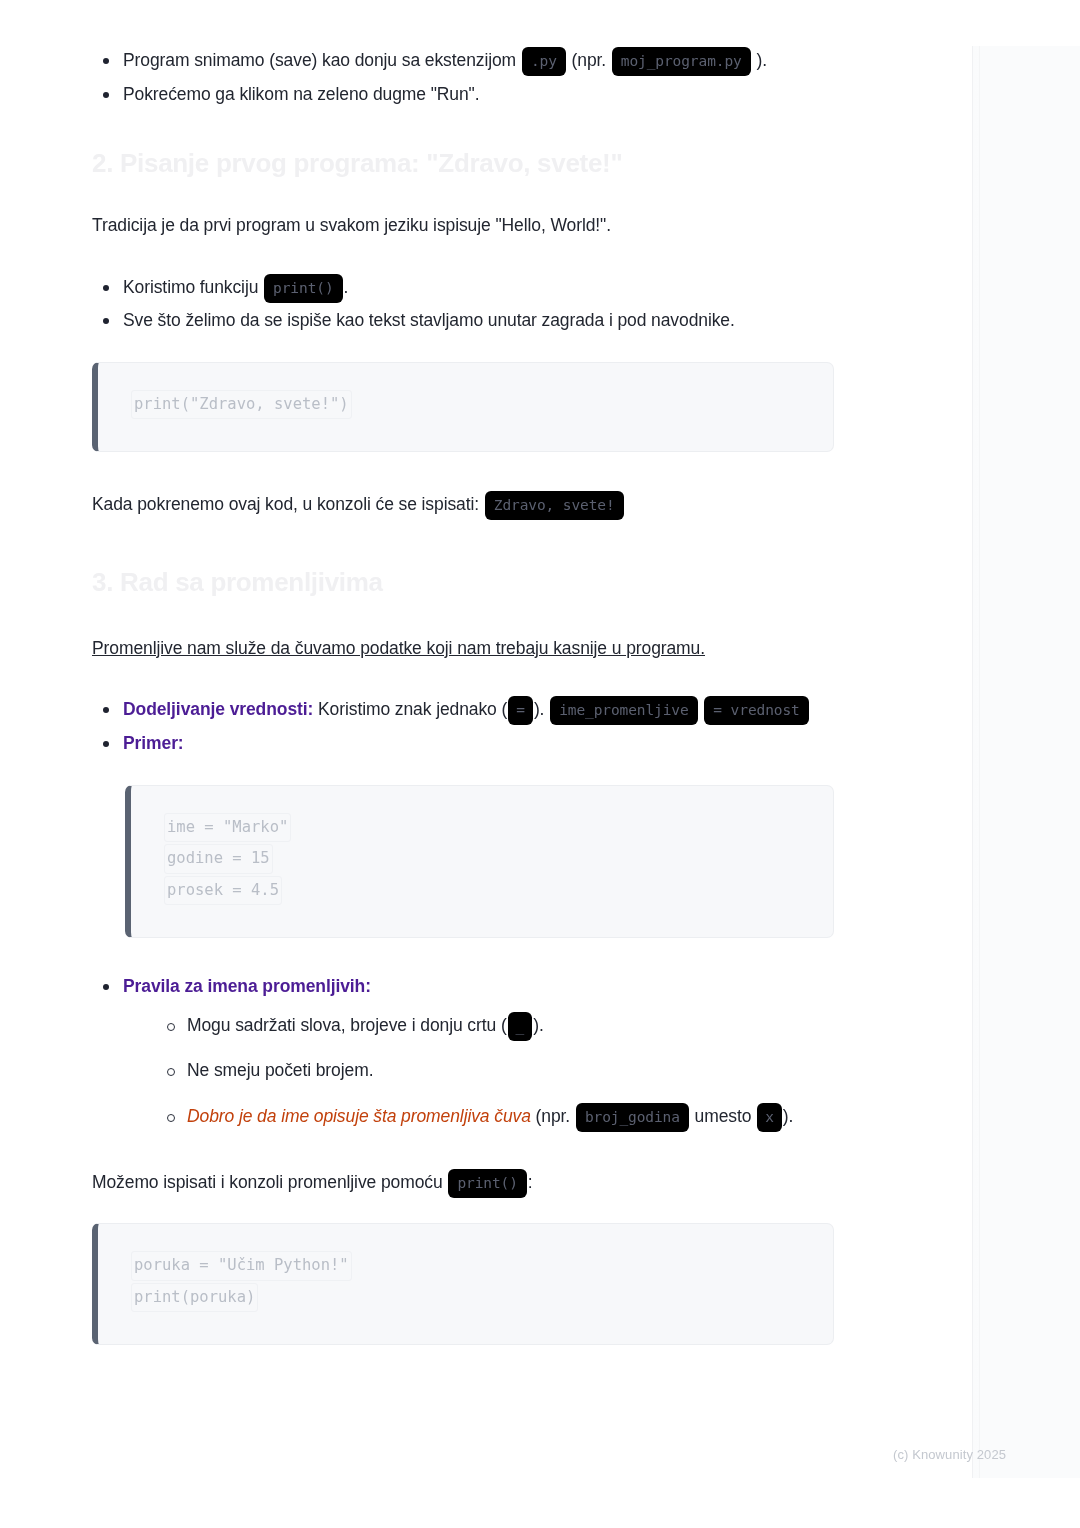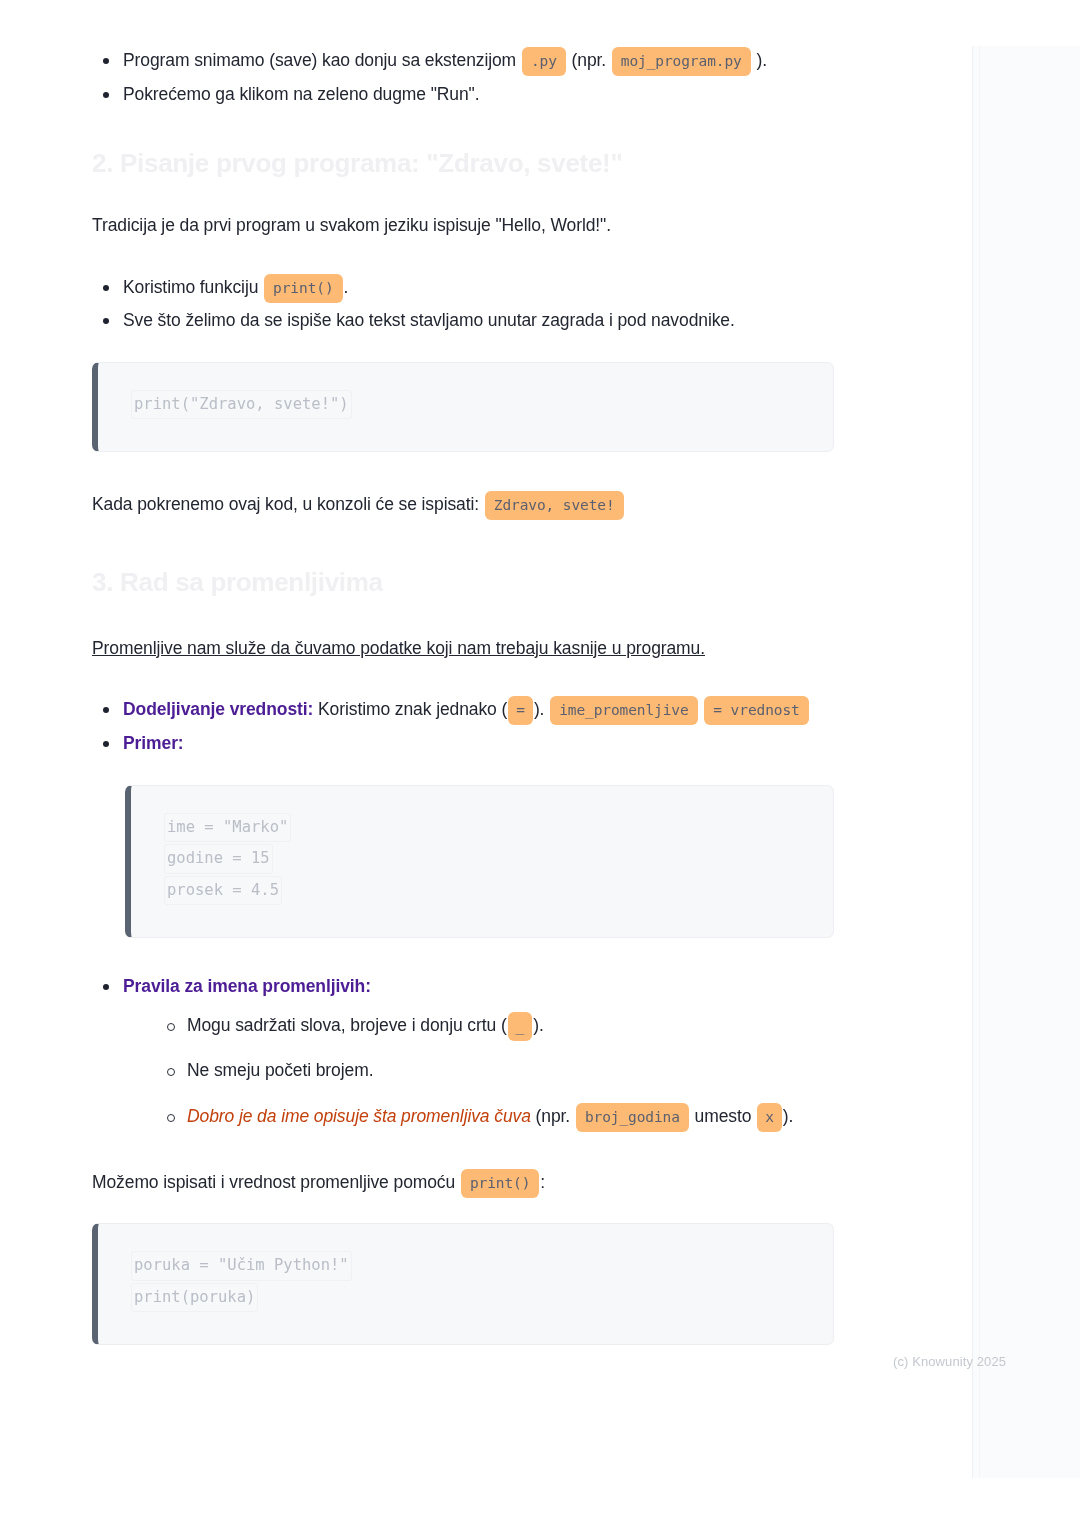--- a/index.html
+++ b/index.html
@@ -117,21 +117,21 @@
   }
   ul.subbullets > li:last-child { margin-bottom: 0; }
 
   b.strong { font-weight: 700; color: #4c1d95; }
   i.ital { font-style: italic; color: #c2410c; }
 
   
   code.inl {
     font-family: "DejaVu Sans Mono", monospace;
     font-size: 14.5px;
-    background: #fdba74;
+    background: #000000;
     color: #5b6070;
     border-radius: 6px;
     padding: 5px 9px 6px 9px;
     white-space: pre;
     display: inline-block;
     vertical-align: baseline;
     line-height: 1.25;
     margin: 0 1px;
   }
   code.inl.tiny { padding: 5px 8px 6px 8px; }
@@ -161,21 +161,21 @@
   .codeline-row { display: block; }
   .sp-28 { height: 28px; }
   .sp-32 { height: 32px; }
   .sp-36 { height: 36px; }
   .sp-44 { height: 44px; }
 
   
   .watermark {
     position: absolute;
     left: 893px;
-    top: 1354px;
+    top: 1447px;
     font-size: 13px;
     color: #c4c8cf;
     font-family: "Liberation Sans", sans-serif;
     letter-spacing: 0.1px;
     z-index: 3;
     white-space: nowrap;
   }
 </style>
 </head>
 <body>
@@ -244,21 +244,21 @@
         <ul class="subbullets">
           <li><span>Mogu sadržati slova, brojeve i donju crtu (</span><code class="inl tiny">_</code><span>).</span></li>
           <li><span>Ne smeju početi brojem.</span></li>
           <li><i class="ital">Dobro je da ime opisuje šta promenljiva čuva</i> <span>(npr.</span> <code class="inl">broj_godina</code> <span>umesto</span> <code class="inl tiny">x</code><span>).</span></li>
         </ul>
       </li>
     </ul>
 
     <div class="sp-32"></div>
 
-    <p class="para"><span>Možemo ispisati i vrednost promenljive pomoću</span> <code class="inl">print()</code><span>:</span></p>
+    <p class="para"><span>Možemo ispisati i konzoli promenljive pomoću</span> <code class="inl">print()</code><span>:</span></p>
 
     <div class="codeblock">
       <span class="codeline-row"><span class="codeline">poruka = "Učim Python!"</span></span>
       <span class="codeline-row"><span class="codeline">print(poruka)</span></span>
     </div>
 
   </div>
 </div>
 
 <div class="watermark">(c) Knowunity 2025</div>

